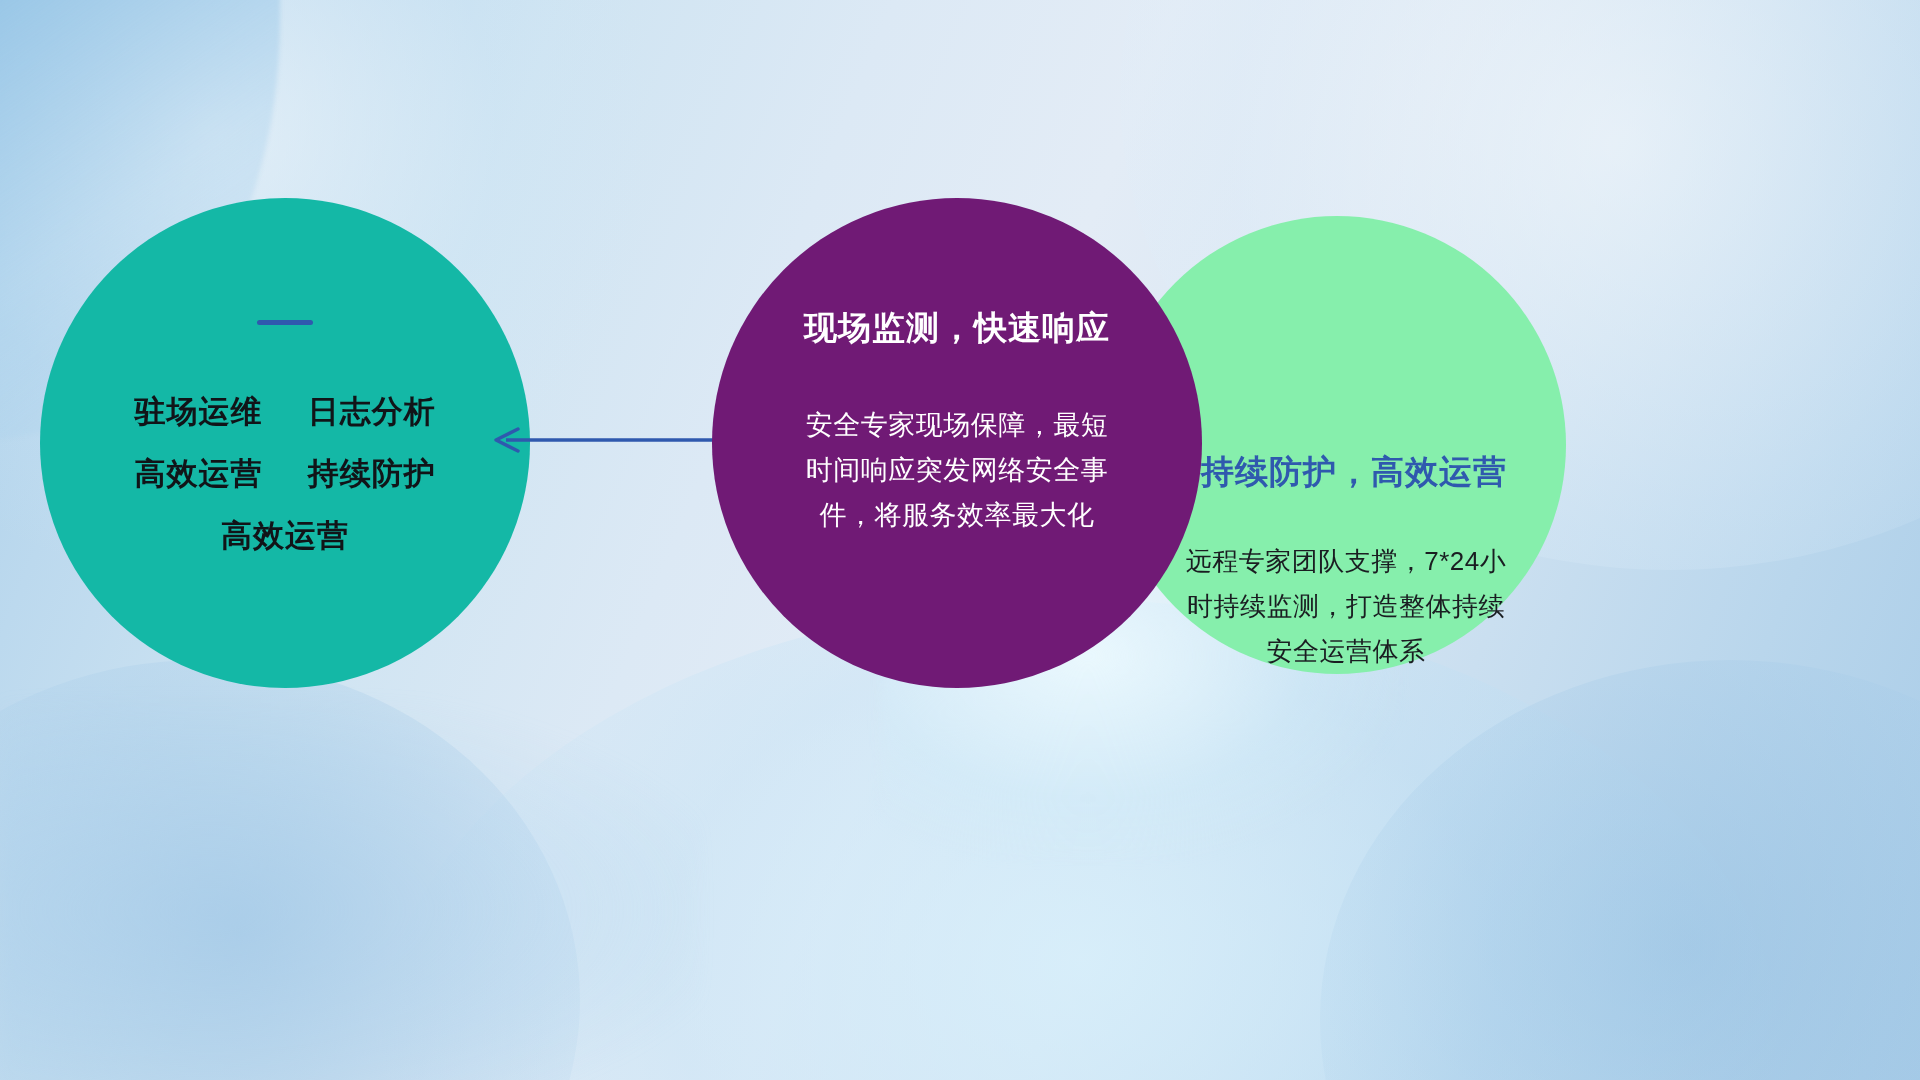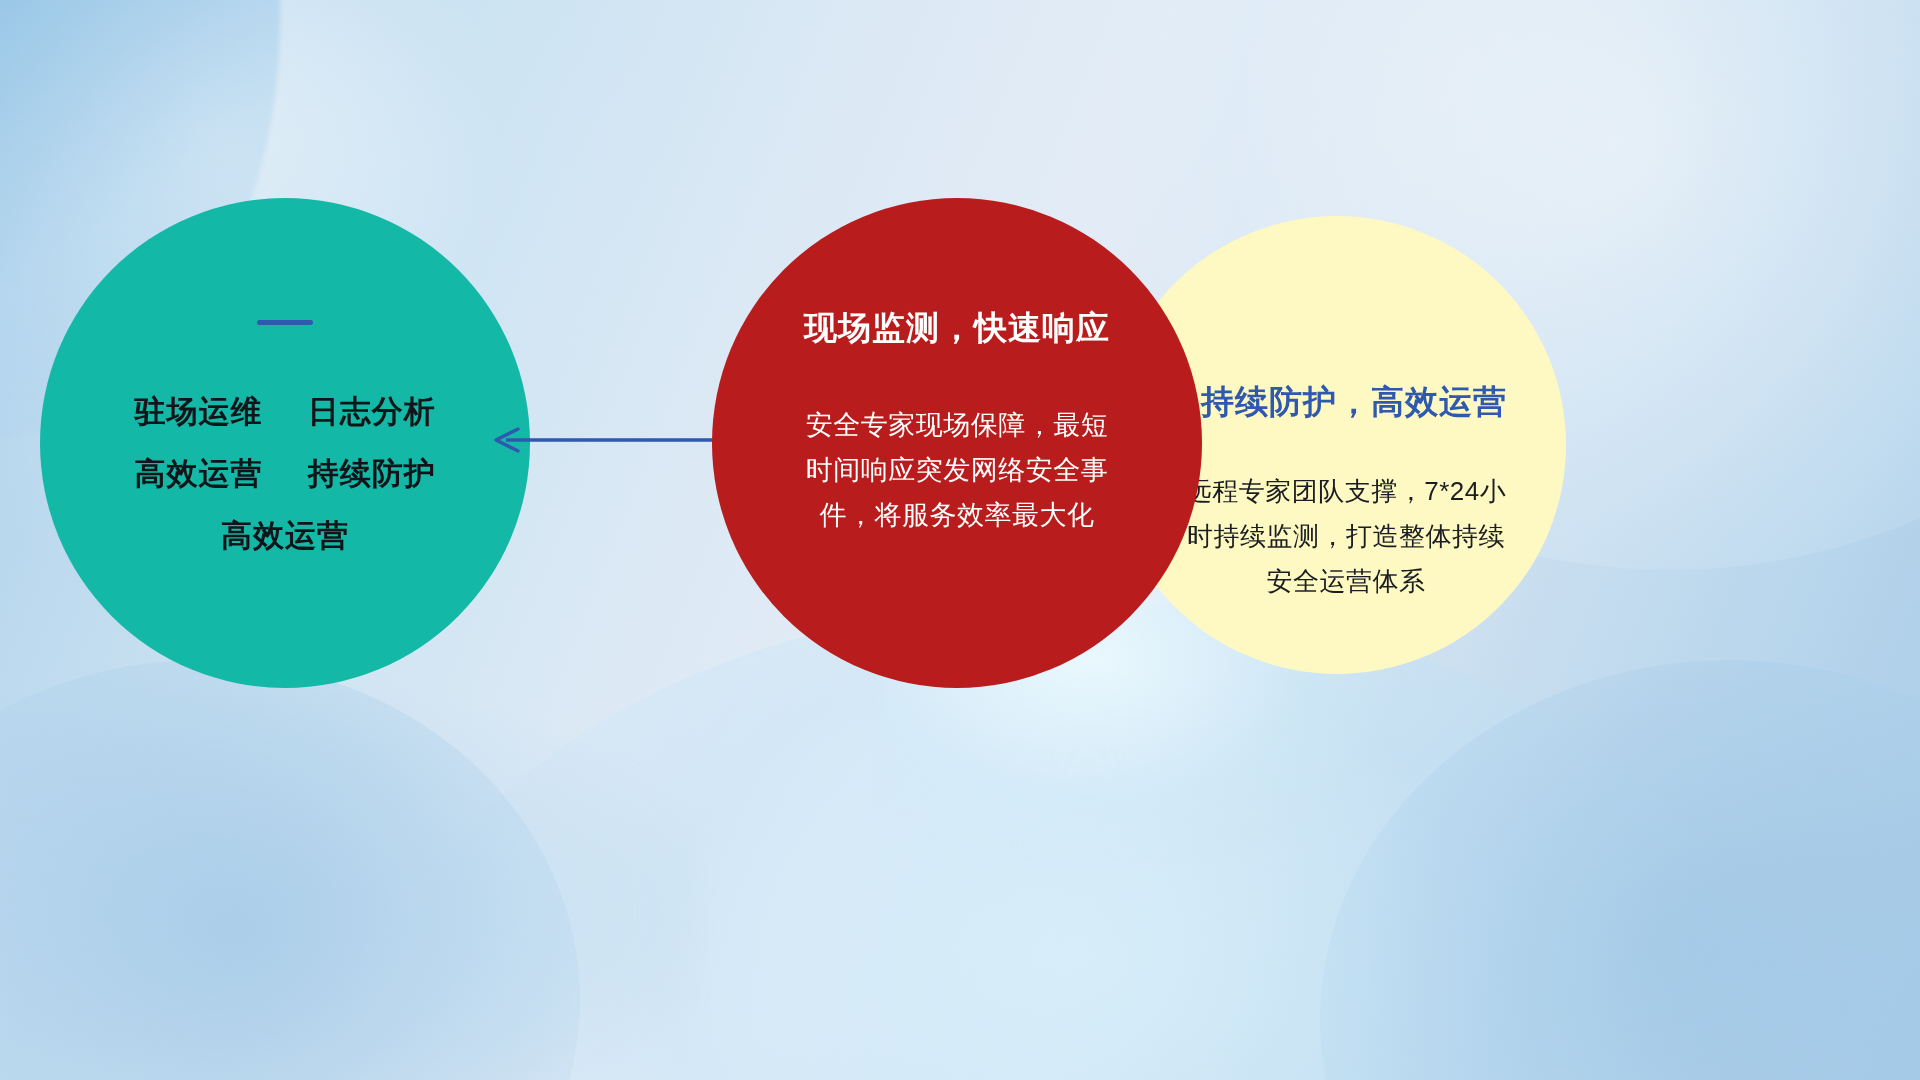--- a/index.html
+++ b/index.html
@@ -135,21 +135,21 @@
     display: inline-block;
     width: 26px;
   }
 
   
   #circle-mid {
     left: 712px;
     top: 198px;
     width: 490px;
     height: 490px;
-    background: #b91c1c;
+    background: #701a75;
     justify-content: flex-start;
     padding-top: 108px;
     z-index: 3;
   }
   #mid-title {
     color: #ffffff;
     font-weight: bold;
     font-size: 33px;
     letter-spacing: 1px;
     white-space: nowrap;
@@ -164,22 +164,22 @@
     text-align: center;
     letter-spacing: 0.5px;
   }
 
   
   #circle-right {
     left: 1108px;
     top: 216px;
     width: 458px;
     height: 458px;
-    background: #fef9c3;
-    justify-content: center;
+    background: #86efac;
+    justify-content: flex-end;
     padding-top: 94px;
     z-index: 2;
   }
   #right-title {
     color: #2f59ae;
     font-weight: bold;
     font-size: 33px;
     letter-spacing: 1px;
     white-space: nowrap;
     text-align: center;

